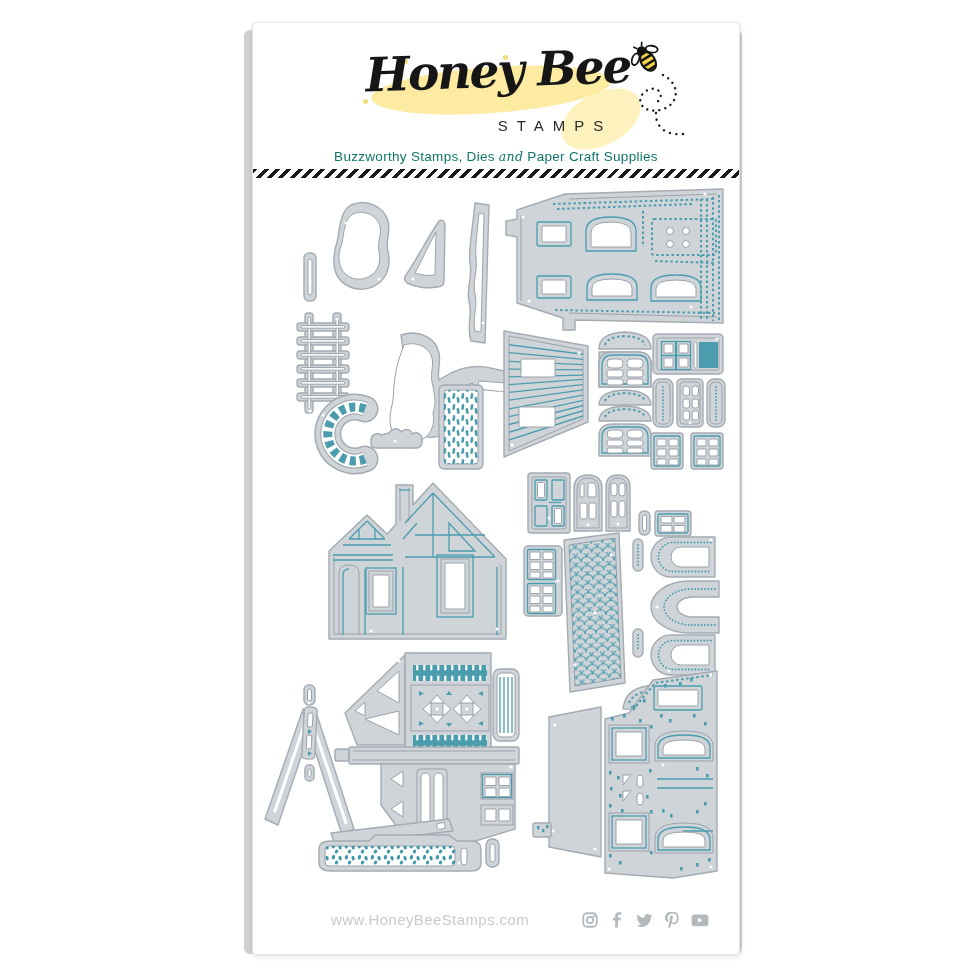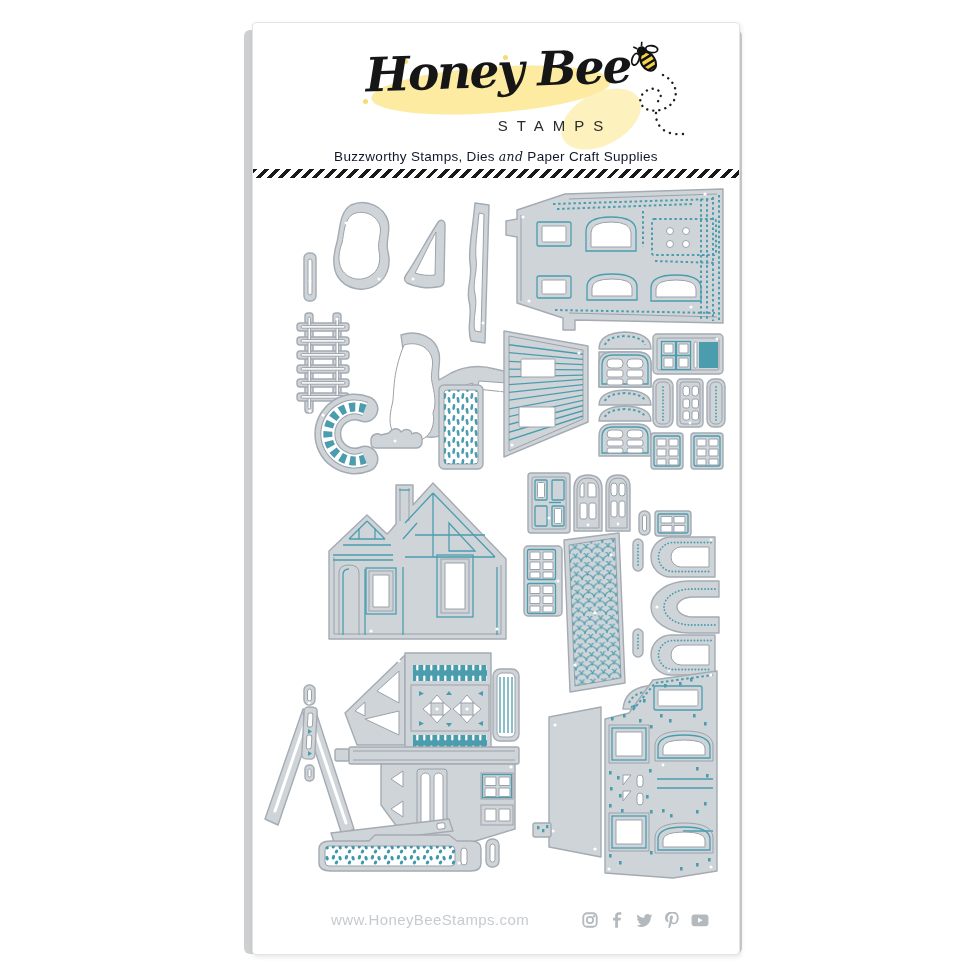--- a/index.html
+++ b/index.html
@@ -16,21 +16,21 @@
   .swash2{position:absolute;left:305px;top:56px;width:86px;height:52px;background:#fdefae;
     border-radius:50%;transform:rotate(-28deg);opacity:.8;}
   .swash-dot{position:absolute;width:5px;height:5px;border-radius:50%;background:#f3d96a;opacity:.9;}
   .brand-script{position:absolute;top:6px;left:0;width:100%;text-align:center;padding-left:2px;
     font-family:"DejaVu Serif",serif;font-style:italic;font-weight:bold;font-size:47px;
     color:#161616;letter-spacing:-2px;transform:rotate(-2deg);}
   .brand-word{position:absolute;top:80px;left:0;width:100%;text-align:center;padding-left:118px;
     box-sizing:border-box;font-size:15px;font-weight:normal;letter-spacing:9px;color:#2a2a2a;}
   .bee-svg{position:absolute;left:372px;top:0px;}
   .trail-svg{position:absolute;left:330px;top:34px;}
-  .tagline{position:absolute;top:126px;left:0;width:100%;text-align:center;color:#0f172a;
+  .tagline{position:absolute;top:126px;left:0;width:100%;text-align:center;color:#0f766e;
     font-size:13.5px;letter-spacing:.3px;}
   .tagline .amp{font-family:"DejaVu Serif",serif;font-style:italic;font-size:12.5px;}
   .stripe{position:absolute;top:146px;left:0;width:100%;height:9px;
     background:repeating-linear-gradient(135deg,#1a1a1a 0 3.5px,#ffffff 3.5px 8px);}
   
   .die-area{position:absolute;top:160px;left:0;}
   .dg{fill:#cfd4d9;stroke:#a4abb2;stroke-width:1.4;stroke-linejoin:round;}
   .hl{fill:#ffffff;stroke:#9ba2a9;stroke-width:1;stroke-linejoin:round;}
   .in{fill:none;stroke:#9ba2a9;stroke-width:1;}
   .tl{fill:none;stroke:#4b9dae;stroke-width:1.3;}

